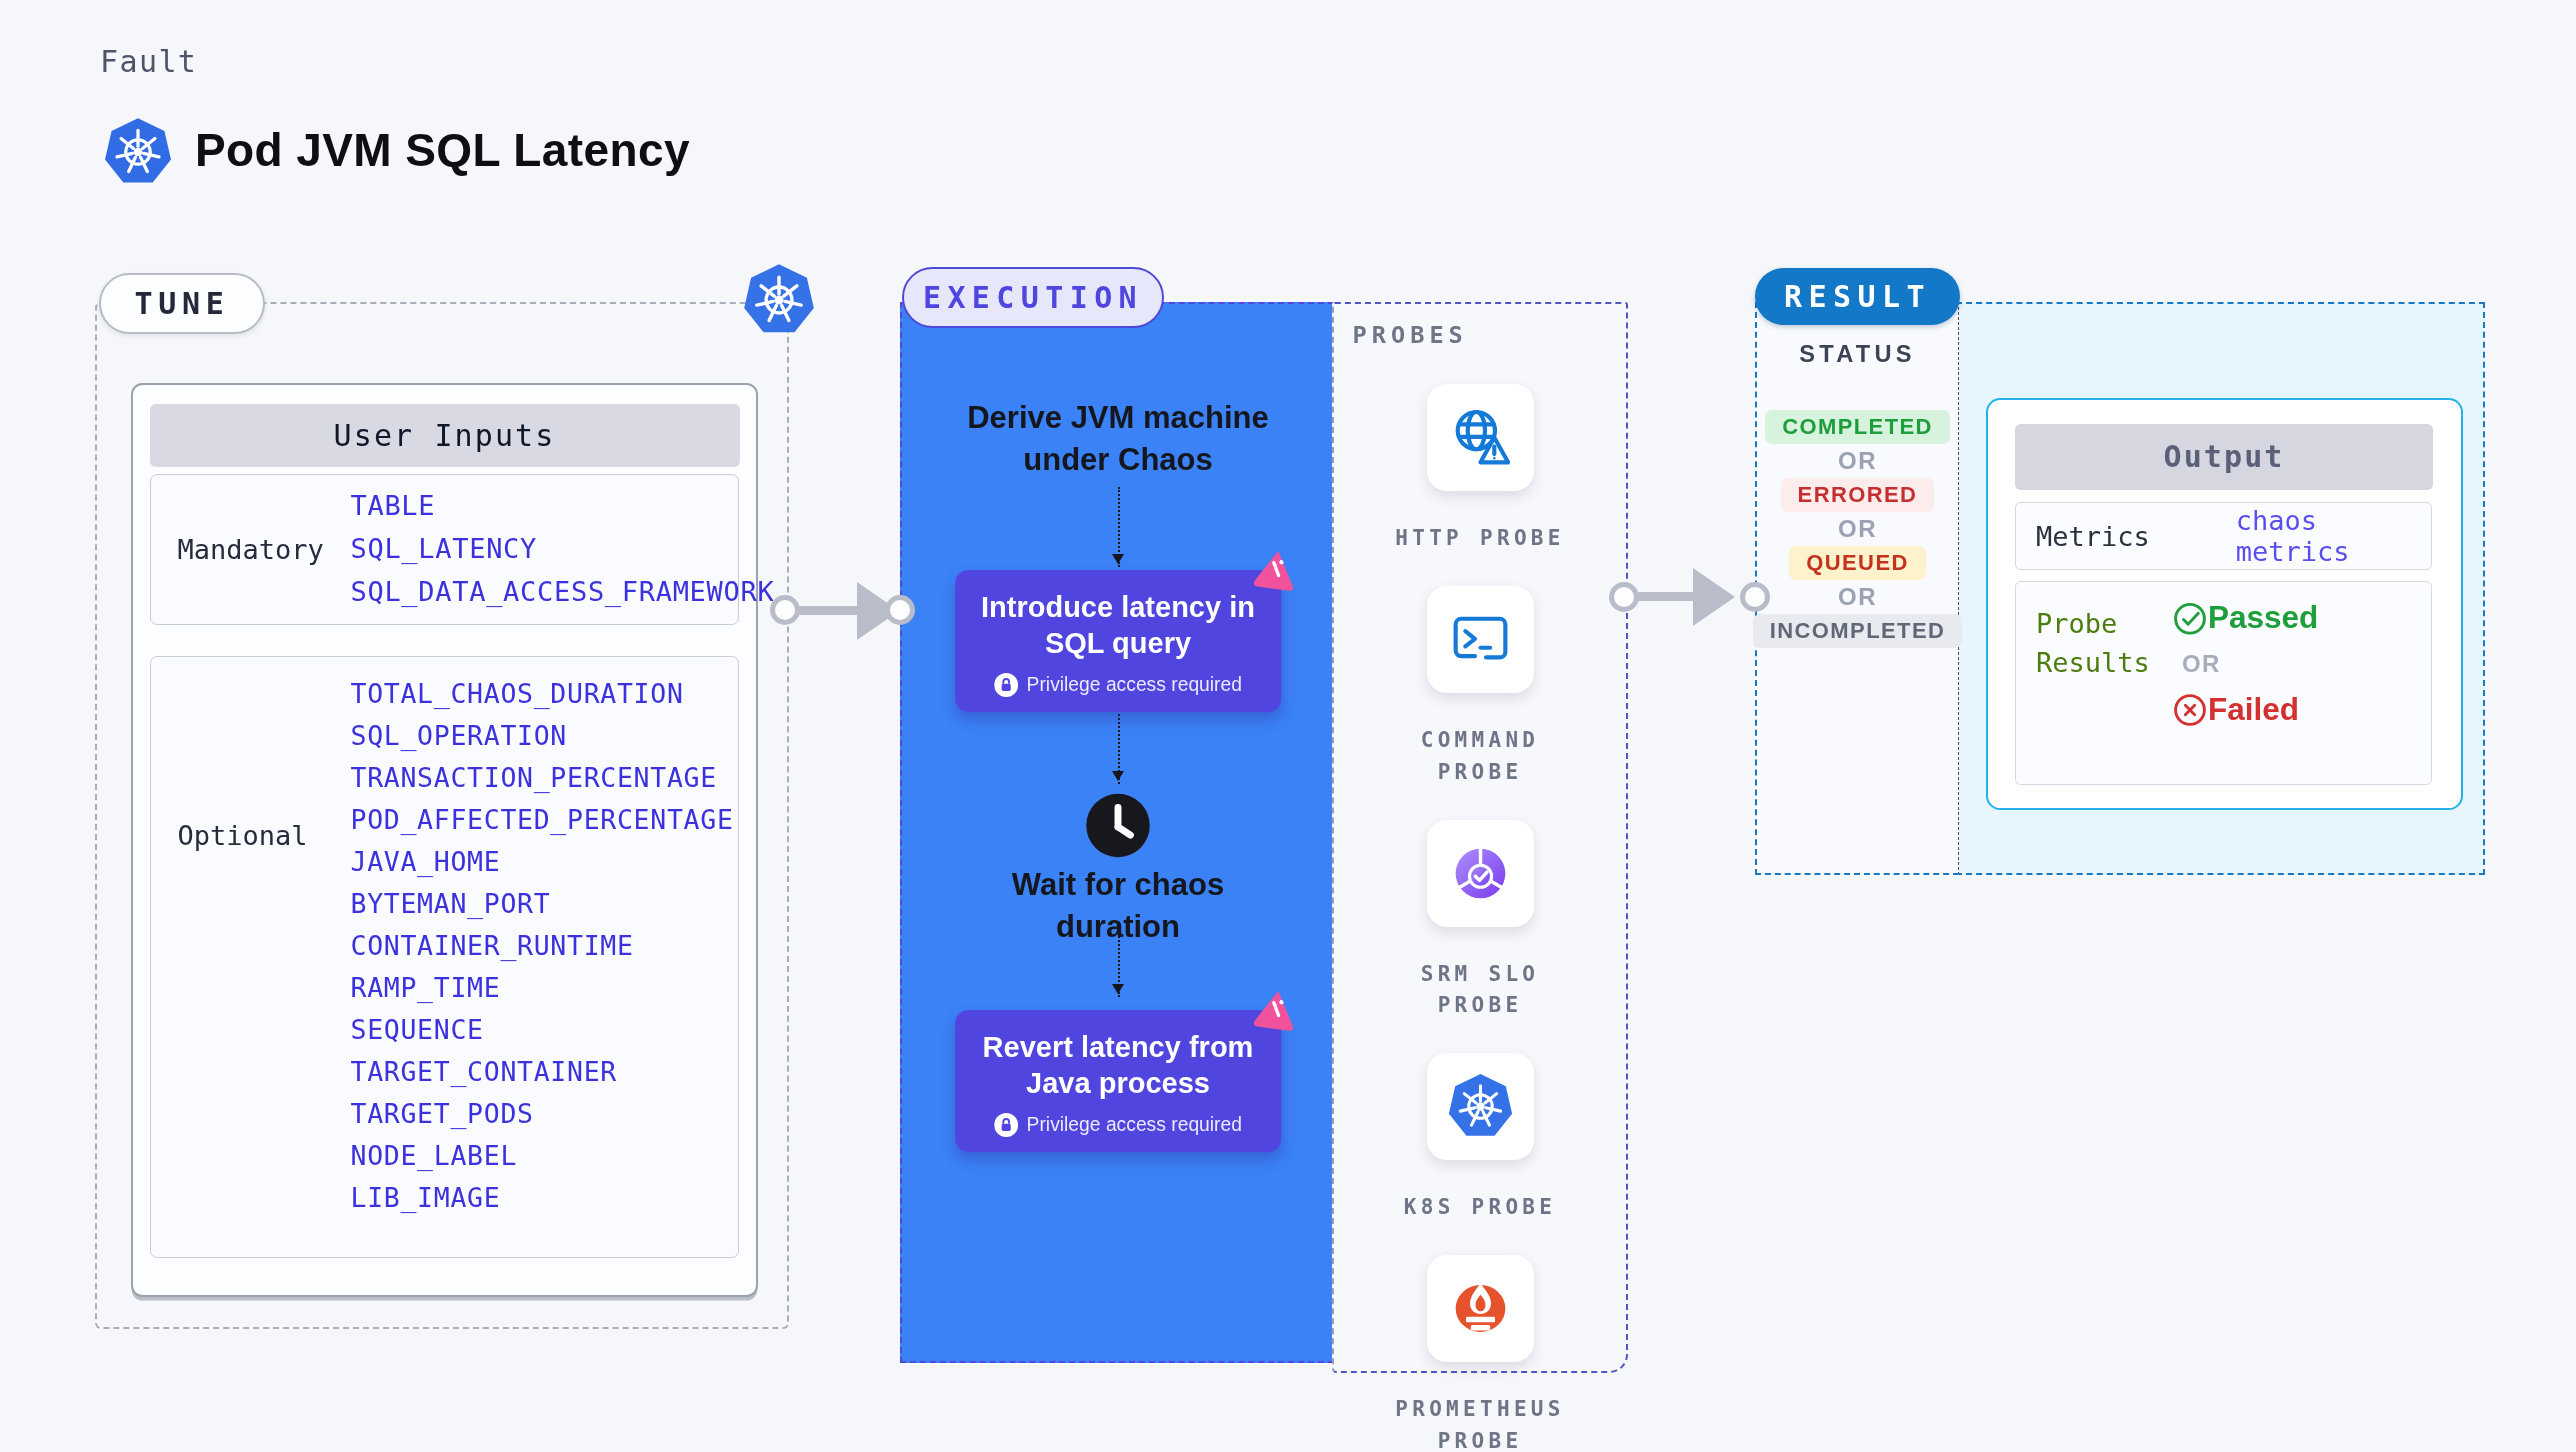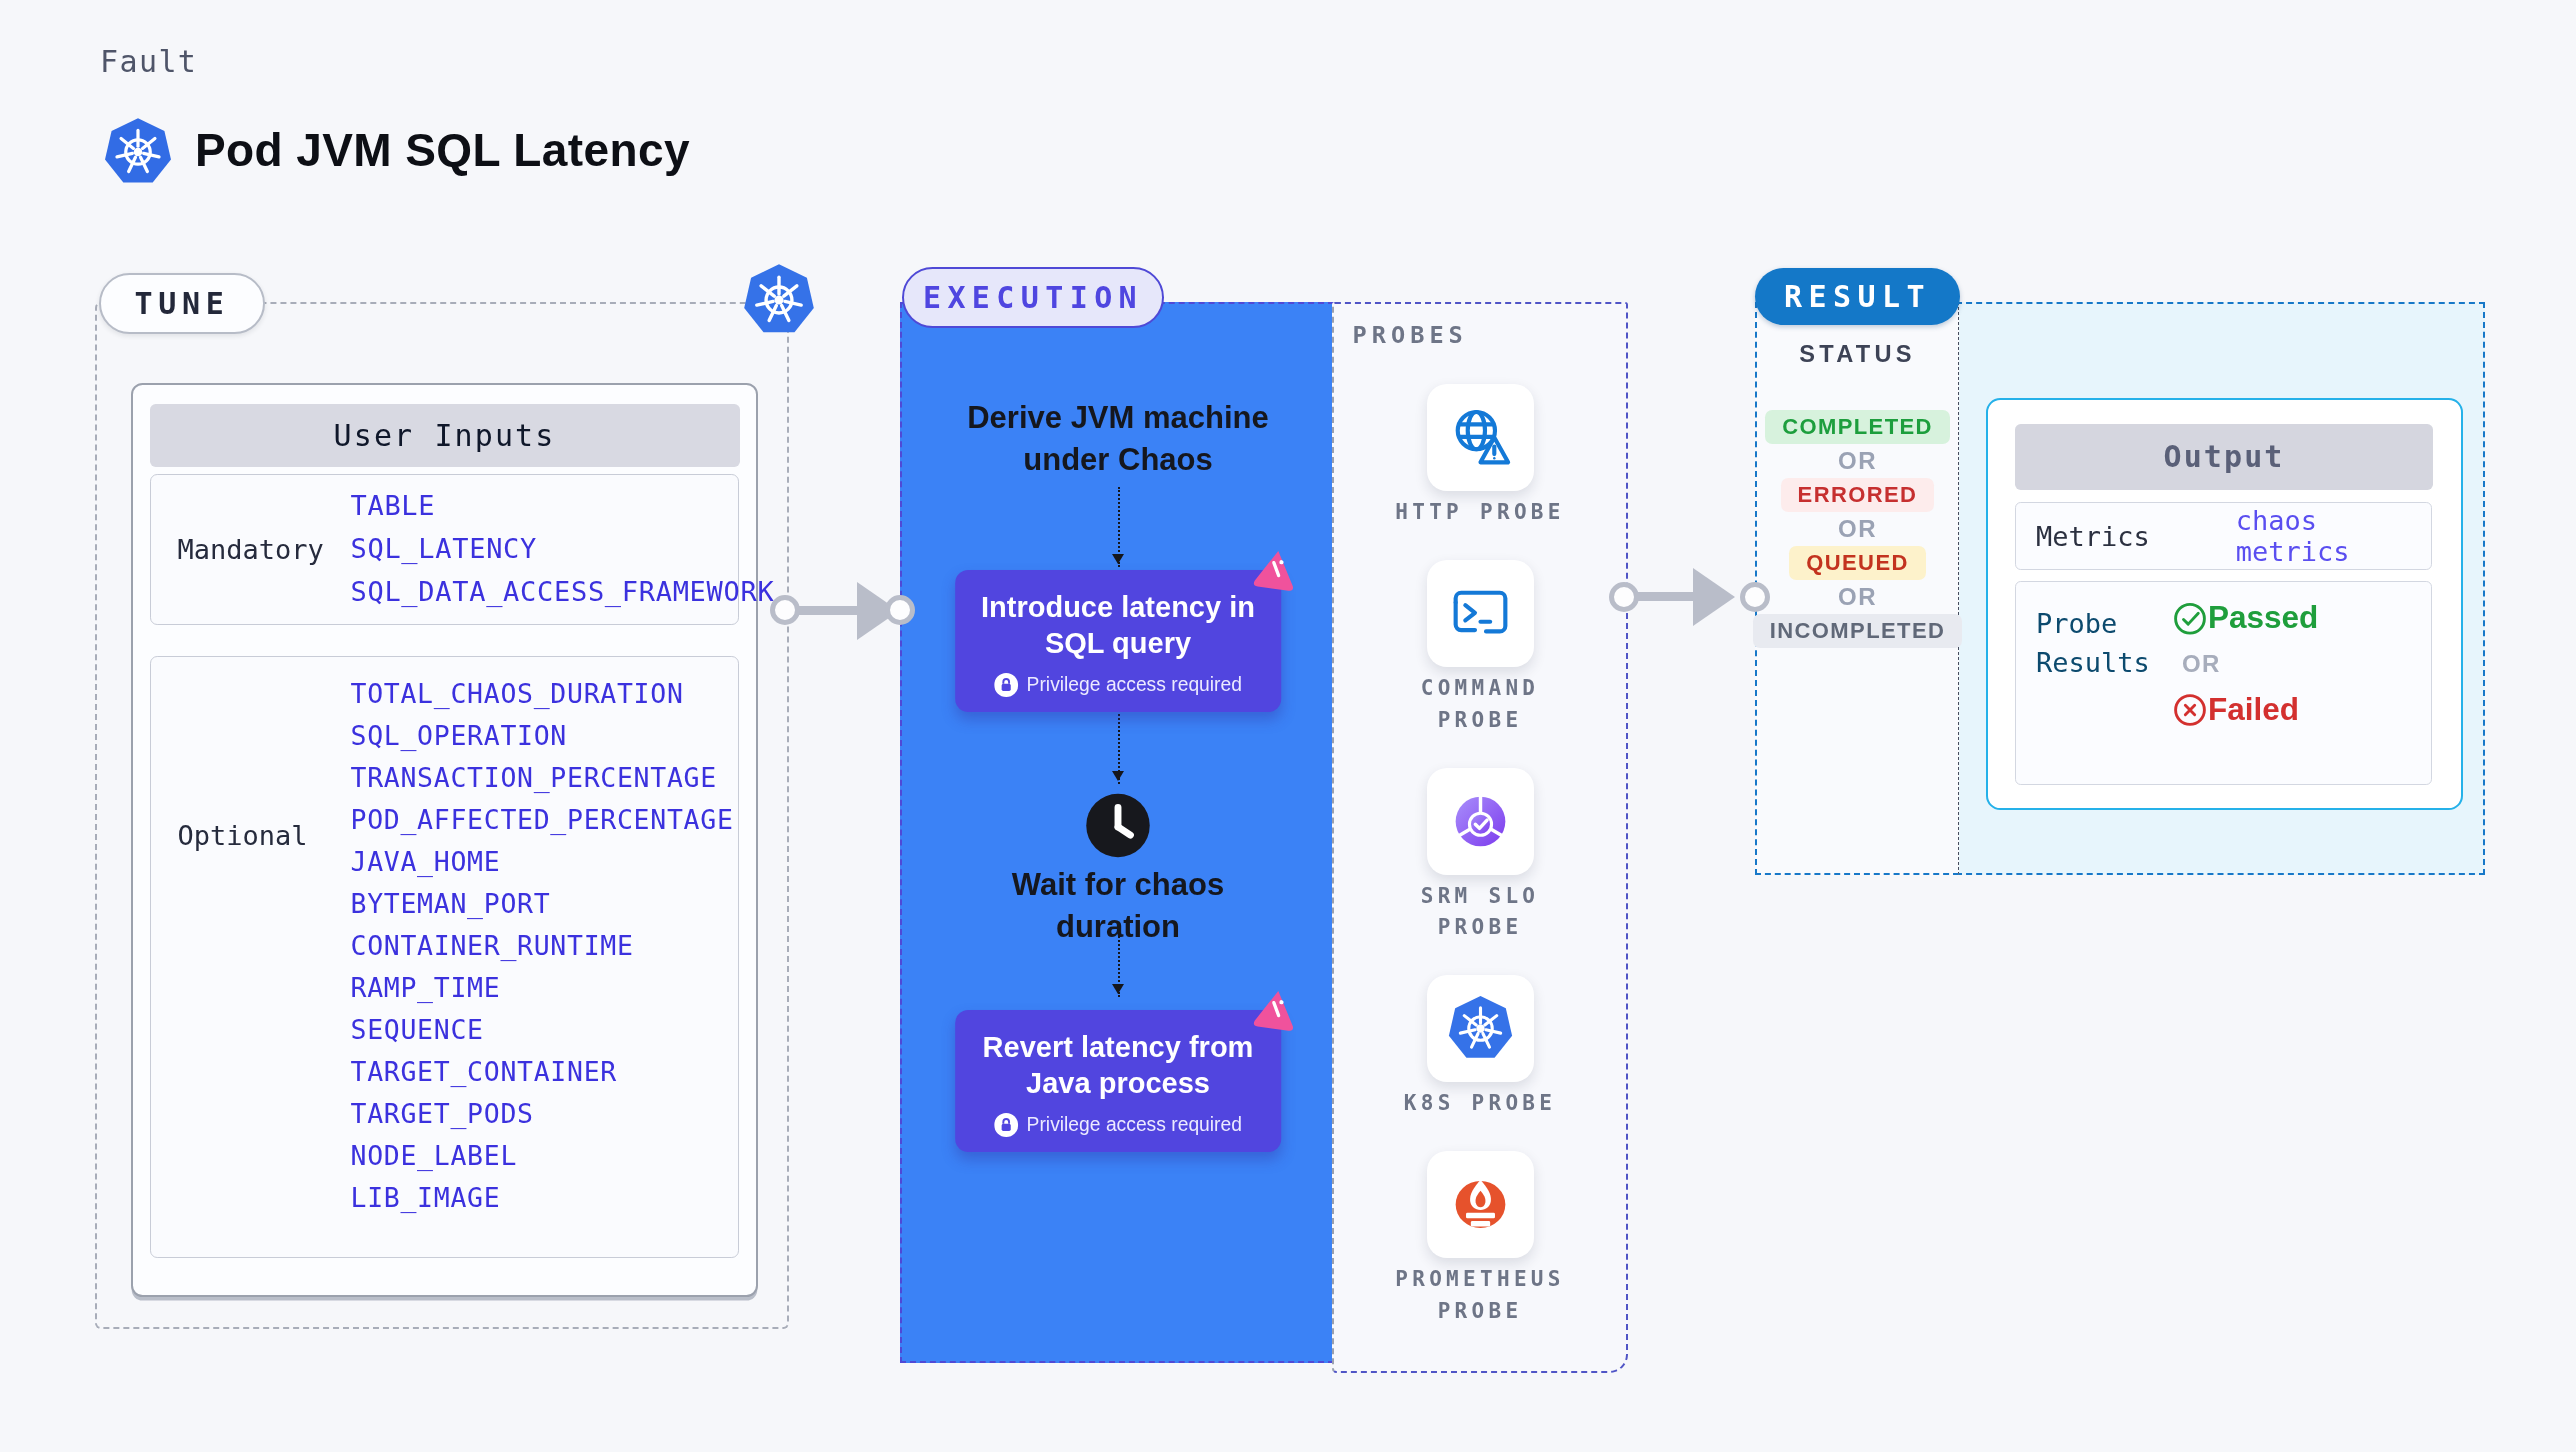--- a/index.html
+++ b/index.html
@@ -62,21 +62,21 @@
   .priv{display:flex;align-items:center;justify-content:center;gap:8.6px;margin-top:11.5px;}
   .priv span{font-size:19.3px;color:#eceaff;}
   .litmus{position:absolute;right:-18.6px;top:-24px;width:47px;height:47px;transform:rotate(8deg);}
   .clock{left:50%;transform:translateX(-50%);width:69px;height:69px;}
 
   
   .probes-panel{left:1332px;top:302px;width:292px;height:1067px;background:#f7f8fc;
         border:2.1px dashed #5055c6;border-left-color:#9ba1b0;border-radius:2.9px 2.9px 18.6px 4.3px;z-index:1;}
   .probes-title{left:18.6px;top:17px;font-size:23.6px;font-weight:600;color:#6e7587;letter-spacing:5px;}
   .probes-list{left:0;top:80px;width:100%;display:flex;flex-direction:column;align-items:center;gap:31.5px;}
-  .probe-item{display:flex;flex-direction:column;align-items:center;gap:6px;}
+  .probe-item{display:flex;flex-direction:column;align-items:center;gap:32px;}
   .probe-card{width:107px;height:107px;background:#ffffff;border-radius:20px;
         box-shadow:0 5.7px 13px rgba(25,35,60,.12);display:flex;align-items:center;justify-content:center;}
   .probe-card svg{width:69px;height:69px;}
   .probe-label{font-family:"DejaVu Sans Mono",monospace;font-size:21px;font-weight:600;color:#6e7587;
         letter-spacing:4.3px;text-align:center;line-height:1.5;width:179px;}
 
   
   .status-rect{left:1755px;top:302px;width:201px;height:569px;background:#f9fafd;
         border:2.1px dashed #1778c8;border-right:1.4px dashed #474d5e;z-index:1;}
   .status-col{left:0;top:37px;width:100%;display:flex;flex-direction:column;align-items:center;gap:4px;}
@@ -93,21 +93,21 @@
   .output-card{left:1986px;top:398px;width:473px;height:408px;background:#ffffff;border:2.9px solid #25b1e9;
         border-radius:14.3px;z-index:2;}
   .output-header{left:27px;top:23.6px;width:418px;height:66px;background:#d5d6df;border-radius:5.7px;
         display:flex;align-items:center;justify-content:center;font-size:30px;font-weight:bold;
         color:#5a6078;letter-spacing:2.1px;}
   .out-row{background:#fbfcff;border:1.4px solid #d3d7e1;border-radius:5.7px;}
   .metrics-row{left:27px;top:102px;width:415px;height:66px;display:flex;align-items:center;}
   .metrics-label{margin-left:20px;font-size:27px;color:#2b3040;}
   .metrics-value{margin-left:86px;font-size:27px;color:#5a4ef0;}
   .probe-res-row{left:27px;top:181px;width:415px;height:202px;}
-  .probe-res-label{left:20px;top:21.5px;font-size:27px;color:#0c4a6e;line-height:1.45;width:165px;}
+  .probe-res-label{left:20px;top:21.5px;font-size:27px;color:#4d7c0f;line-height:1.45;width:165px;}
   .res-col{left:156px;top:17px;width:236px;display:flex;flex-direction:column;}
   .res-line{display:flex;align-items:center;}
   .res-line svg{width:36px;height:36px;}
   .res-text{font-size:31.5px;font-weight:bold;}
   .res-text.passed{color:#1f9e3c;}
   .res-text.failed{color:#d3302f;}
   .res-or{margin:14.3px 0 13px 10px;font-size:24px;font-weight:600;color:#a7adbc;letter-spacing:1.4px;}
 </style>
 </head>
 <body>

